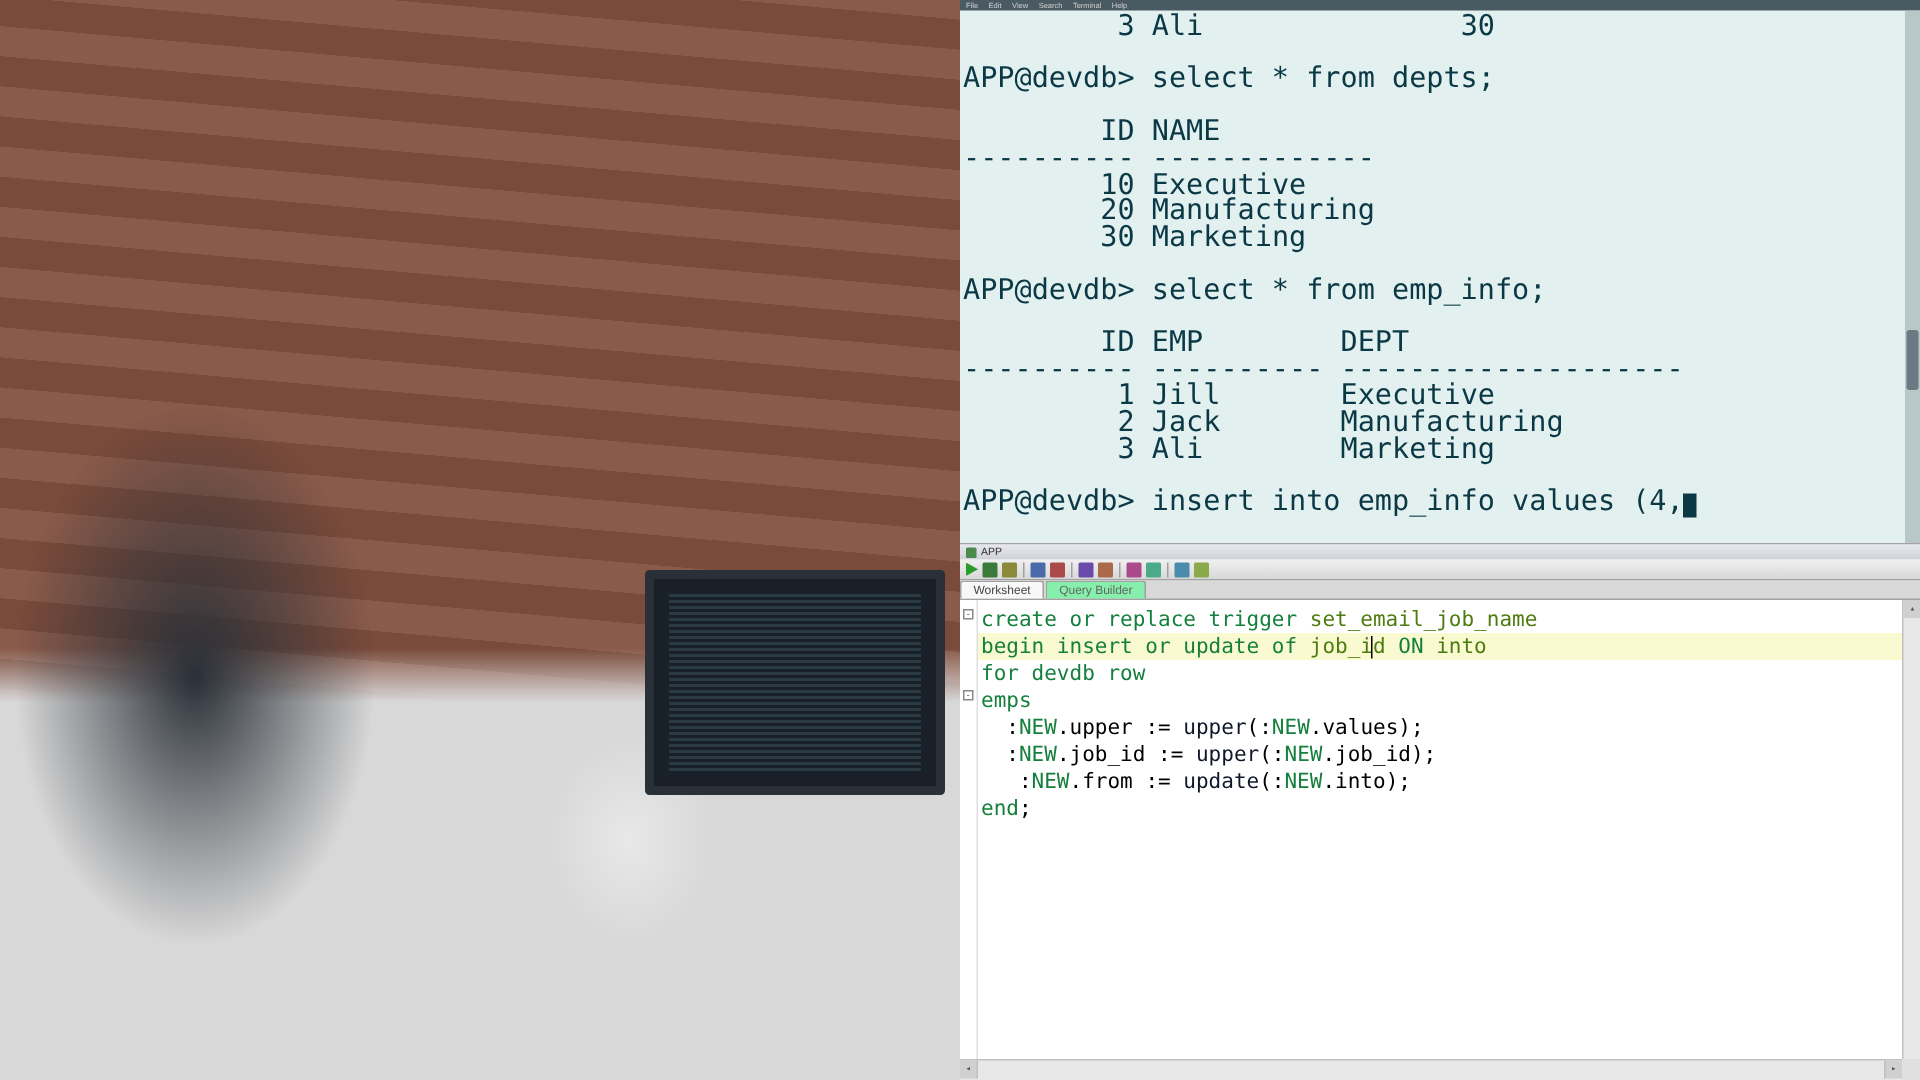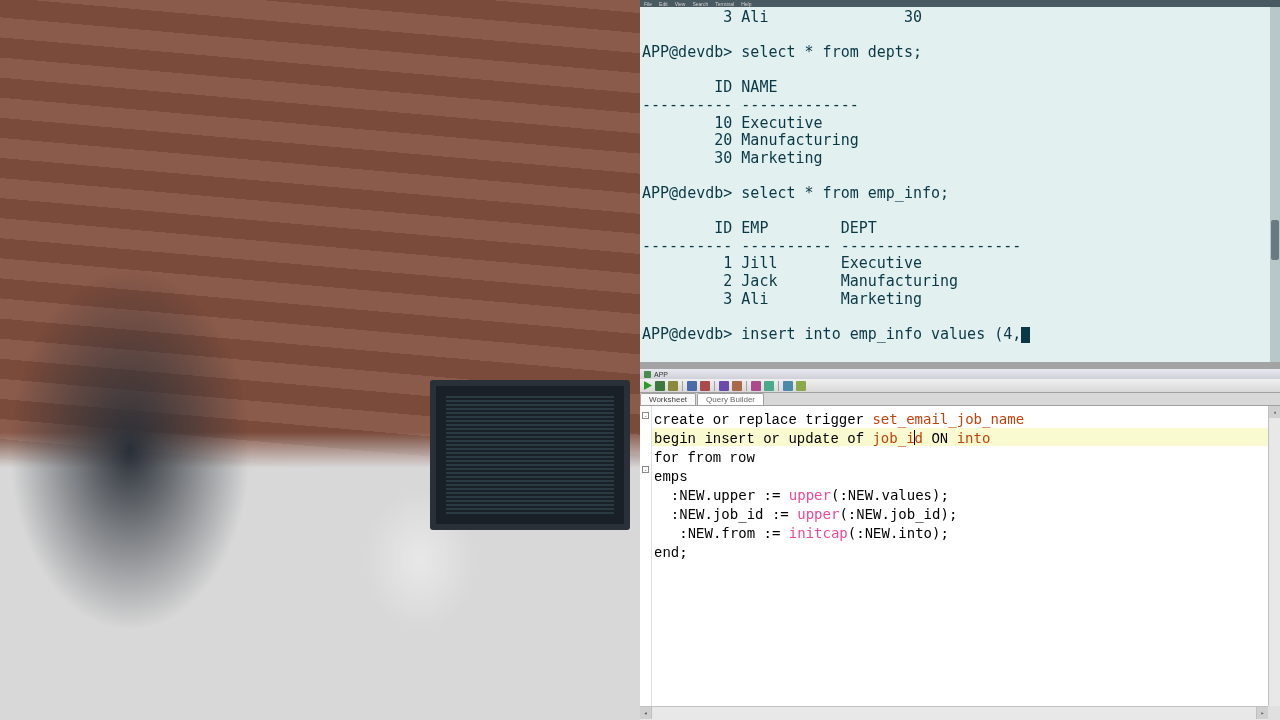--- a/index.html
+++ b/index.html
@@ -60,21 +60,21 @@
     font-size: 5px;
     padding: 1px 4px;
     font-family: sans-serif;
     display: flex;
     gap: 4px;
   }
   .terminal-titlebar span { margin-right: 3px; }
   .terminal-body {
     flex: 1;
     padding: 2px 0 0 2px;
-    font-size: 15px;
+    font-size: 19px;
     line-height: 17.6px;
     color: #0a3845;
     white-space: pre;
     font-family: "DejaVu Sans Mono", "Consolas", monospace;
     position: relative;
     overflow: hidden;
   }
   .terminal-body .prompt { color: #0a3845; }
   .cursor-block {
     display: inline-block;
@@ -98,21 +98,21 @@
   }
 
   
   .sqldev-window {
     position: absolute;
     left: 640px; top: 362px;
     width: 640px; height: 358px;
     background: #f0f0f0;
     display: flex;
     flex-direction: column;
-    border-top: 7px solid #a3a3a3;
+    border-top: 1px solid #a3a3a3;
   }
   .sqldev-titlebar {
     height: 10px;
     background: linear-gradient(180deg, #e8e8f0 0%, #d0d0d8 100%);
     display: flex;
     align-items: center;
     padding: 0 4px;
     font-size: 7px;
     color: #333;
     font-family: sans-serif;
@@ -148,21 +148,21 @@
     border-bottom: 1px solid #a0a0a0;
   }
   .sqldev-tab {
     padding: 1px 8px 0 8px;
     background: #f8f8f8;
     border: 1px solid #a0a0a0;
     border-bottom: none;
     margin-right: 1px;
     border-radius: 2px 2px 0 0;
   }
-  .sqldev-tab.inactive { background: #ffffff; color: #666; }
+  .sqldev-tab.inactive { background: #86efac; color: #666; }
   .sqldev-editor {
     flex: 1;
     background: #ffffff;
     position: relative;
     overflow: hidden;
   }
   .editor-gutter {
     position: absolute;
     left: 0; top: 0; bottom: 0;
     width: 12px;
@@ -181,23 +181,23 @@
     background: #fff;
   }
   .editor-content {
     position: absolute;
     left: 14px; top: 4px; right: 14px;
     font-family: "Consolas", "DejaVu Sans Mono", monospace;
     font-size: 14px;
     line-height: 18px;
     white-space: pre;
   }
-  .kw { color: #000000; font-family: Liberation Mono, monospace; }
-  .ident { color: #c2410c; }
-  .func { color: #ec4899; }
+  .kw { color: #15803d; }
+  .ident { color: #4d7c0f; }
+  .func { color: #0f172a; }
   .line-hl {
     position: absolute;
     left: 12px; right: 12px;
     height: 18px;
     background: #fafad0;
   }
   .text-cursor {
     position: absolute;
     width: 1px;
     height: 15px;
@@ -303,25 +303,25 @@
     <div class="sqldev-tab inactive">Query Builder</div>
   </div>
   <div class="sqldev-editor">
     <div class="line-hl" style="top:22px"></div>
     <div class="editor-gutter">
       <div class="fold-marker" style="top:6px">-</div>
       <div class="fold-marker" style="top:60px">-</div>
     </div>
     <div class="editor-content"><span class="kw">create or replace trigger </span><span class="ident">set_email_job_name</span>
 <span class="kw">begin insert or update of </span><span class="ident">job_id </span><span class="kw">ON</span><span class="ident"> into</span>
-<span class="kw">for from row</span>
+<span class="kw">for devdb row</span>
 <span class="kw">emps</span>
 <span>  :</span><span class="kw">NEW</span><span>.upper := </span><span class="func">upper</span><span>(:</span><span class="kw">NEW</span><span>.values);</span>
 <span>  :</span><span class="kw">NEW</span><span>.job_id := </span><span class="func">upper</span><span>(:</span><span class="kw">NEW</span><span>.job_id);</span>
-<span>   :</span><span class="kw">NEW</span><span>.from := </span><span class="func">initcap</span><span>(:</span><span class="kw">NEW</span><span>.into);</span>
+<span>   :</span><span class="kw">NEW</span><span>.from := </span><span class="func">update</span><span>(:</span><span class="kw">NEW</span><span>.into);</span>
 <span class="kw">end</span><span>;</span></div>
     <div class="text-cursor" style="left:274px; top:24px"></div>
     <div class="sqldev-scrollbar-v">
       <div class="arrow">▴</div>
     </div>
     <div class="sqldev-scrollbar-h">
       <div class="arrow">◂</div>
       <div class="arrow">▸</div>
     </div>
     <div class="scroll-corner"></div>

